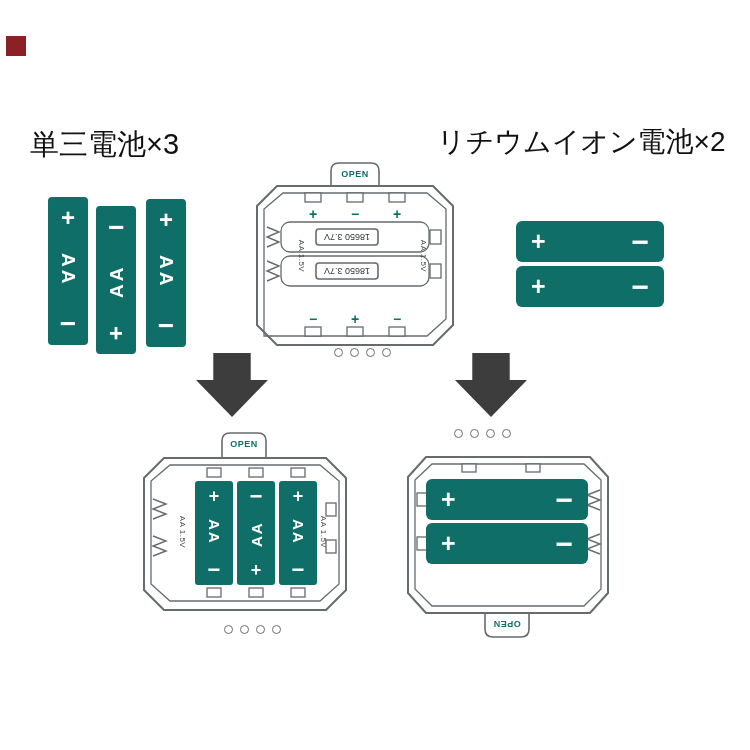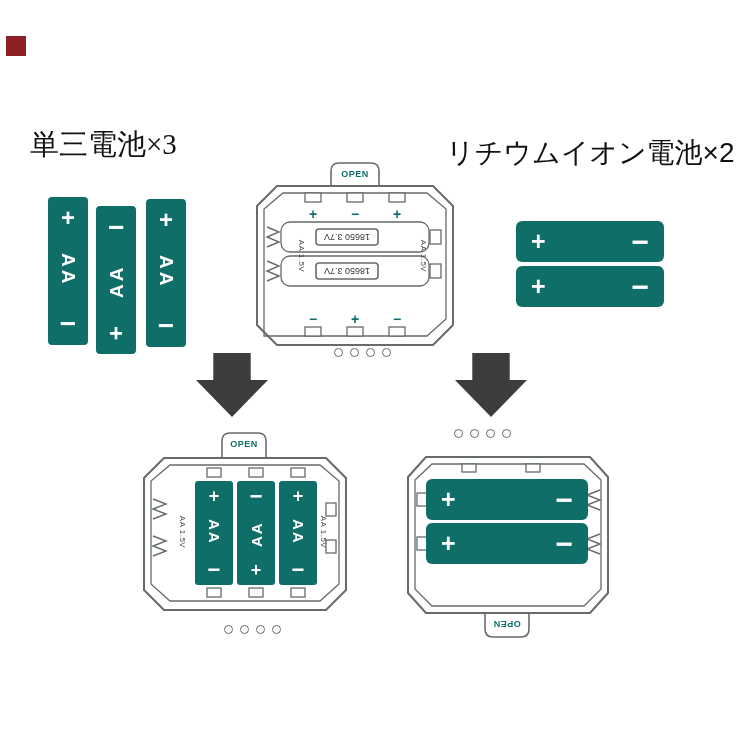--- a/index.html
+++ b/index.html
@@ -51,22 +51,22 @@
   .cell-label { fill:#333; font-size:9px; }
   .side-label { fill:#444; font-size:8px; letter-spacing:.5px; }
 </style>
 </head>
 <body>
 
 <div id="canvas">
 
   <div class="abs corner" style="left:6px;top:36px;"></div>
 
-  <div class="abs title" style="left:30px;top:125px;font-family:Liberation Serif, serif;">単三電池×3</div>
-  <div class="abs title small" style="left:437px;top:134px;margin-left:9px;">リチウムイオン電池×2</div>
+  <div class="abs title" style="left:30px;top:125px;">単三電池×3</div>
+  <div class="abs title small" style="left:437px;top:123px;">リチウムイオン電池×2</div>
 
   <div class="abs batt-v" style="left:48px;top:197px;width:40px;height:148px;">
     <span class="plus">+</span>
     <span class="aa">AA</span>
     <span class="minus">−</span>
   </div>
   <div class="abs batt-v flip" style="left:96px;top:206px;width:40px;height:148px;">
     <span class="plus">+</span>
     <span class="aa">AA</span>
     <span class="minus">−</span>

